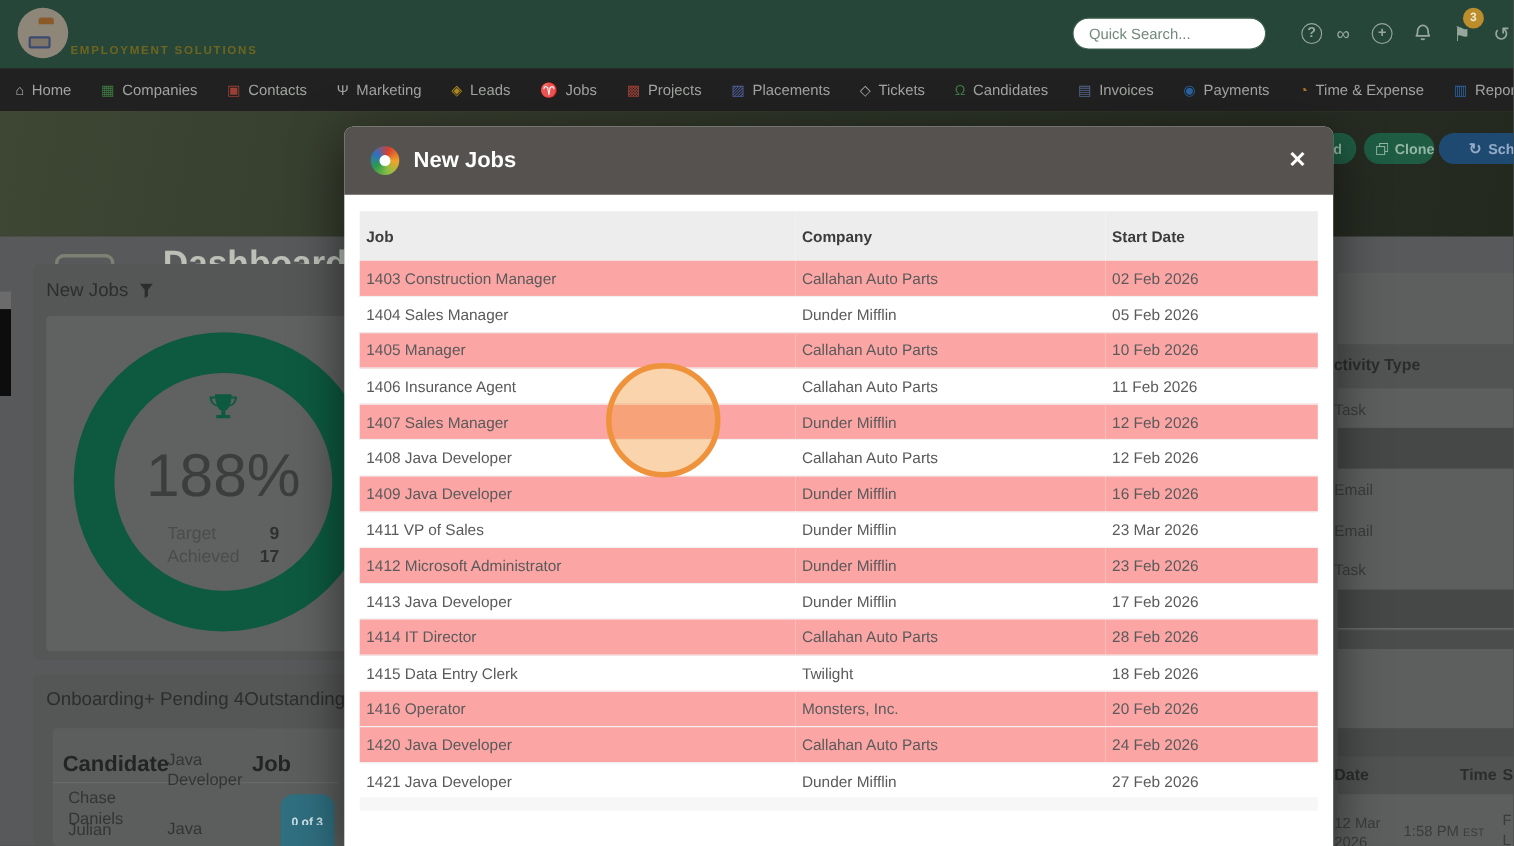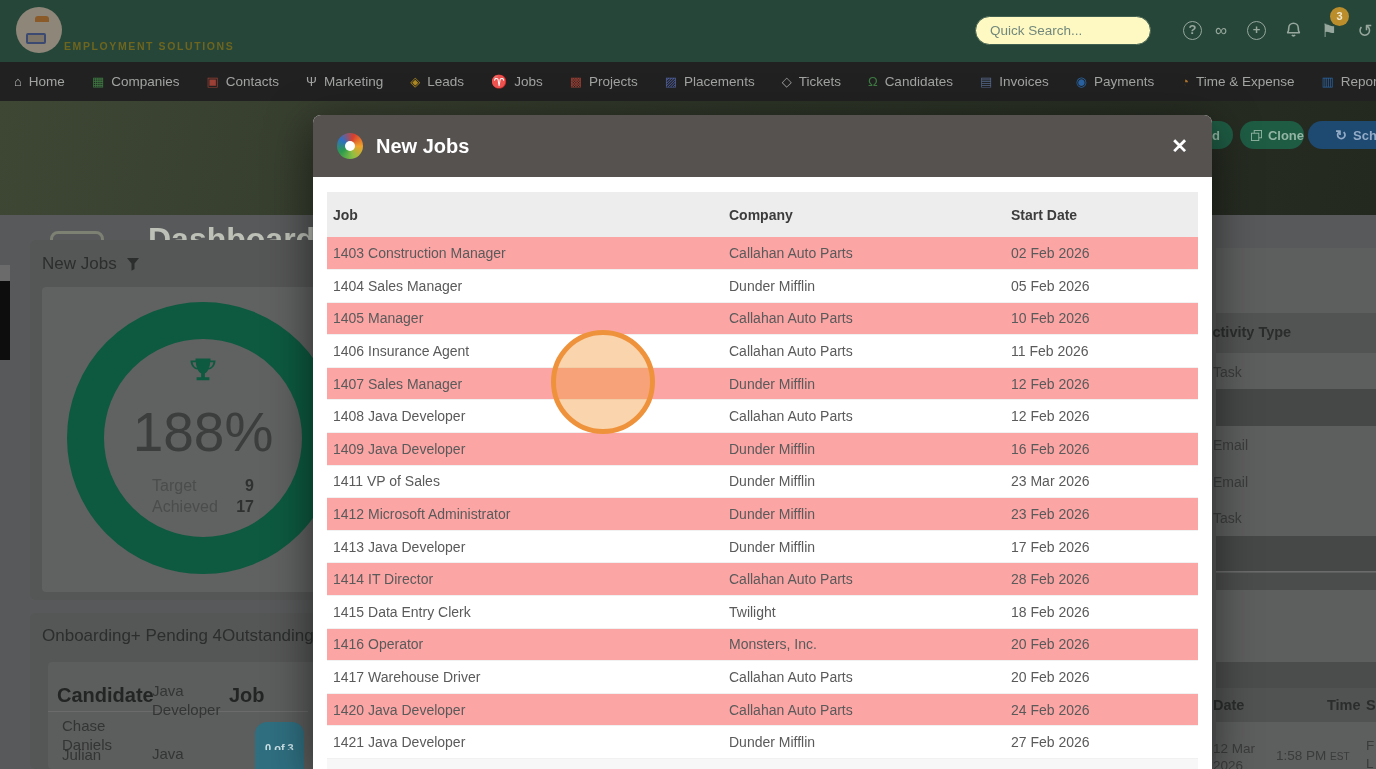--- a/index.html
+++ b/index.html
@@ -7,21 +7,21 @@
   .screen{position:relative;width:1376px;height:769px;overflow:hidden;background:#58595a;}
   .abs{position:absolute;}
 
   
   .topbar{position:absolute;left:0;top:0;width:1376px;height:62px;background:#26463a;}
   .logo-circle{position:absolute;left:16px;top:7px;width:46px;height:46px;border-radius:50%;background:#8e8779;overflow:hidden;}
   .logo-hat{position:absolute;left:19px;top:9px;width:14px;height:6px;background:#8a5a28;border-radius:3px 3px 0 0;}
   .logo-laptop{position:absolute;left:10px;top:26px;width:20px;height:11px;border:2px solid #3c4a72;border-radius:2px;background:#7d7668;}
   .logo-title{position:absolute;left:62px;top:6px;font-size:30px;font-weight:800;letter-spacing:.5px;color:#1e2c51;}
   .logo-sub{position:absolute;left:64px;top:40px;font-size:10.5px;font-weight:700;letter-spacing:1.6px;color:#6e651e;}
-  .qsearch{position:absolute;left:975px;top:16px;width:176px;height:29px;border-radius:15px;background:#fef9c3;border:1px solid #41604f;color:#72887c;font-size:13.5px;padding:0 14px;outline:none;}
+  .qsearch{position:absolute;left:975px;top:16px;width:176px;height:29px;border-radius:15px;background:#ffffff;border:1px solid #41604f;color:#72887c;font-size:13.5px;padding:0 14px;outline:none;}
   .qsearch::placeholder{color:#72887c;}
   .tb-ic{position:absolute;top:20px;width:22px;height:22px;color:#97a79d;font-size:18px;line-height:22px;text-align:center;}
   .tb-ic.circled{border:1.6px solid #97a79d;border-radius:50%;width:19px;height:19px;font-size:13px;line-height:16px;font-weight:700;top:21px;}
   .tb-badge{position:absolute;left:1330px;top:7px;width:19px;height:19px;border-radius:50%;background:#bb8e2b;color:#f0e8d0;font-size:11px;font-weight:700;text-align:center;line-height:19px;}
 
   
   .navbar{position:absolute;left:0;top:62px;width:1376px;height:39px;background:#202120;display:flex;align-items:center;padding-left:14px;gap:27px;}
   .nav-item{display:flex;align-items:center;gap:7px;color:#a2a4a2;font-size:13.5px;white-space:nowrap;cursor:pointer;}
   .nav-item .g{font-size:13px;}
 
@@ -322,25 +322,20 @@
             <tr class="even">
               <td>1415 Data Entry Clerk</td>
               <td>Twilight</td>
               <td>18 Feb 2026</td>
             </tr>
             <tr class="odd">
               <td>1416 Operator</td>
               <td>Monsters, Inc.</td>
               <td>20 Feb 2026</td>
             </tr>
-            <tr class="even">
-              <td>1417 Warehouse Driver</td>
-              <td>Callahan Auto Parts</td>
-              <td>20 Feb 2026</td>
-            </tr>
             <tr class="odd">
               <td>1420 Java Developer</td>
               <td>Callahan Auto Parts</td>
               <td>24 Feb 2026</td>
             </tr>
             <tr class="even">
               <td>1421 Java Developer</td>
               <td>Dunder Mifflin</td>
               <td>27 Feb 2026</td>
             </tr>

